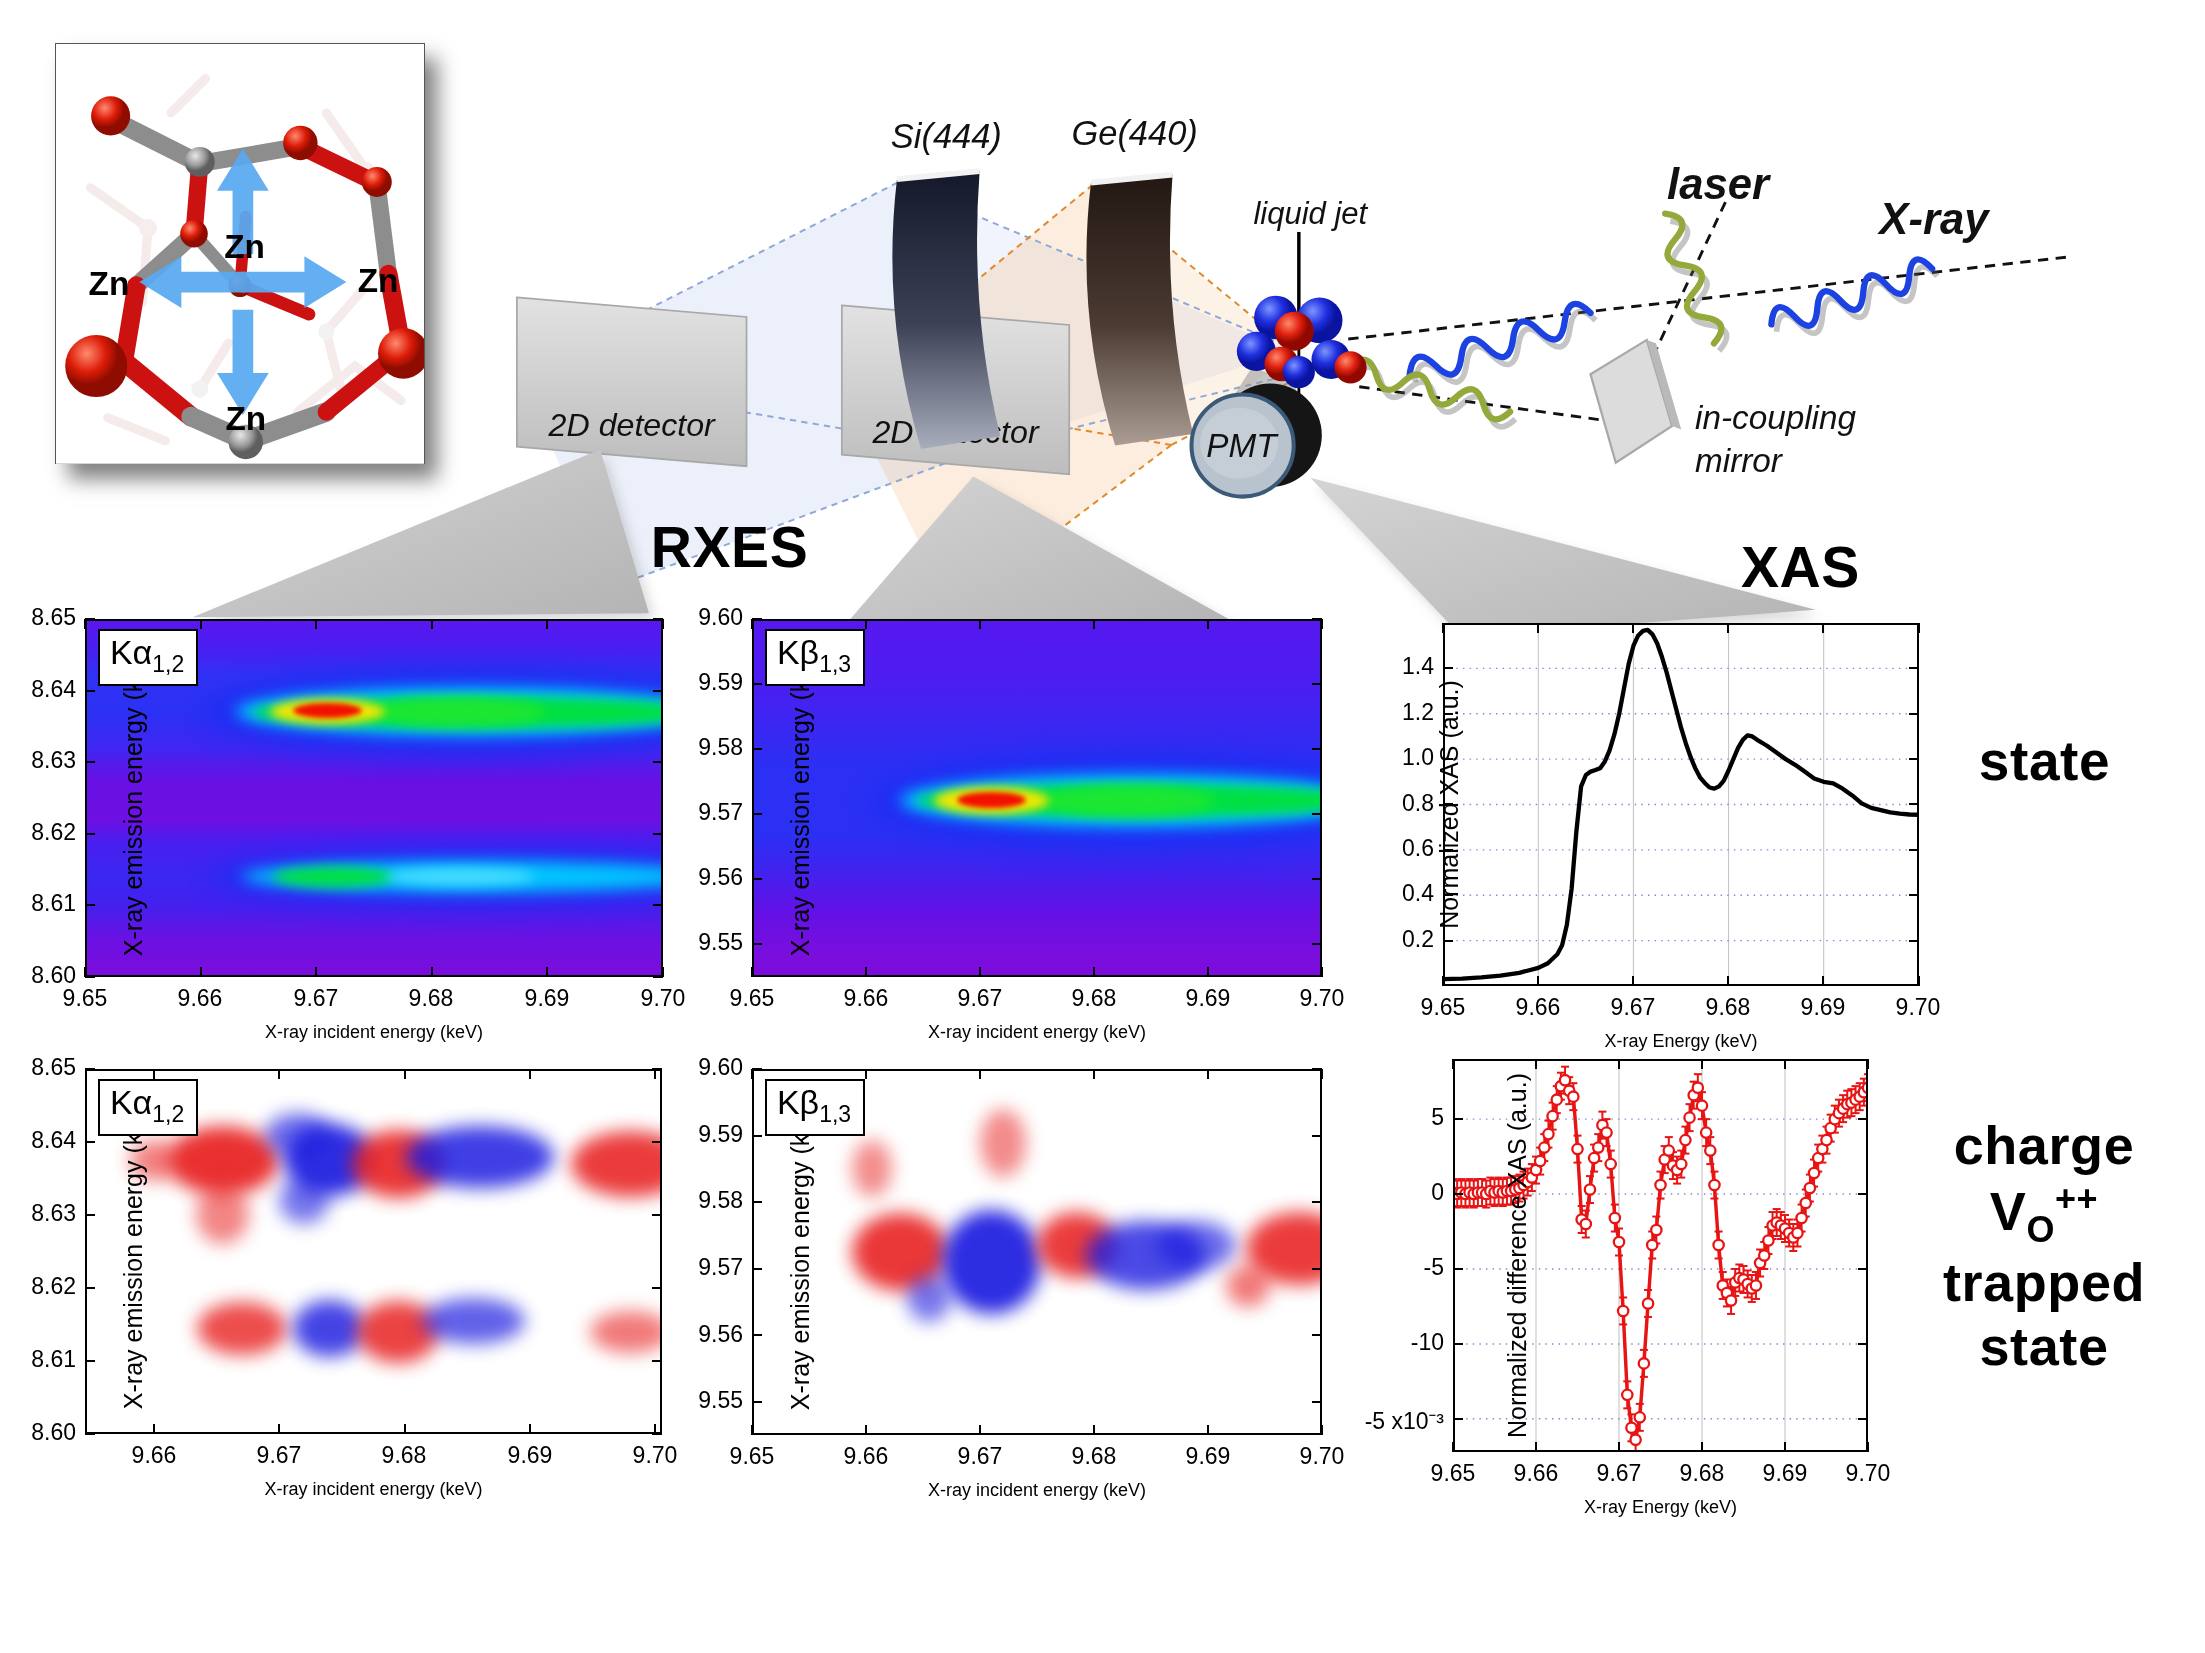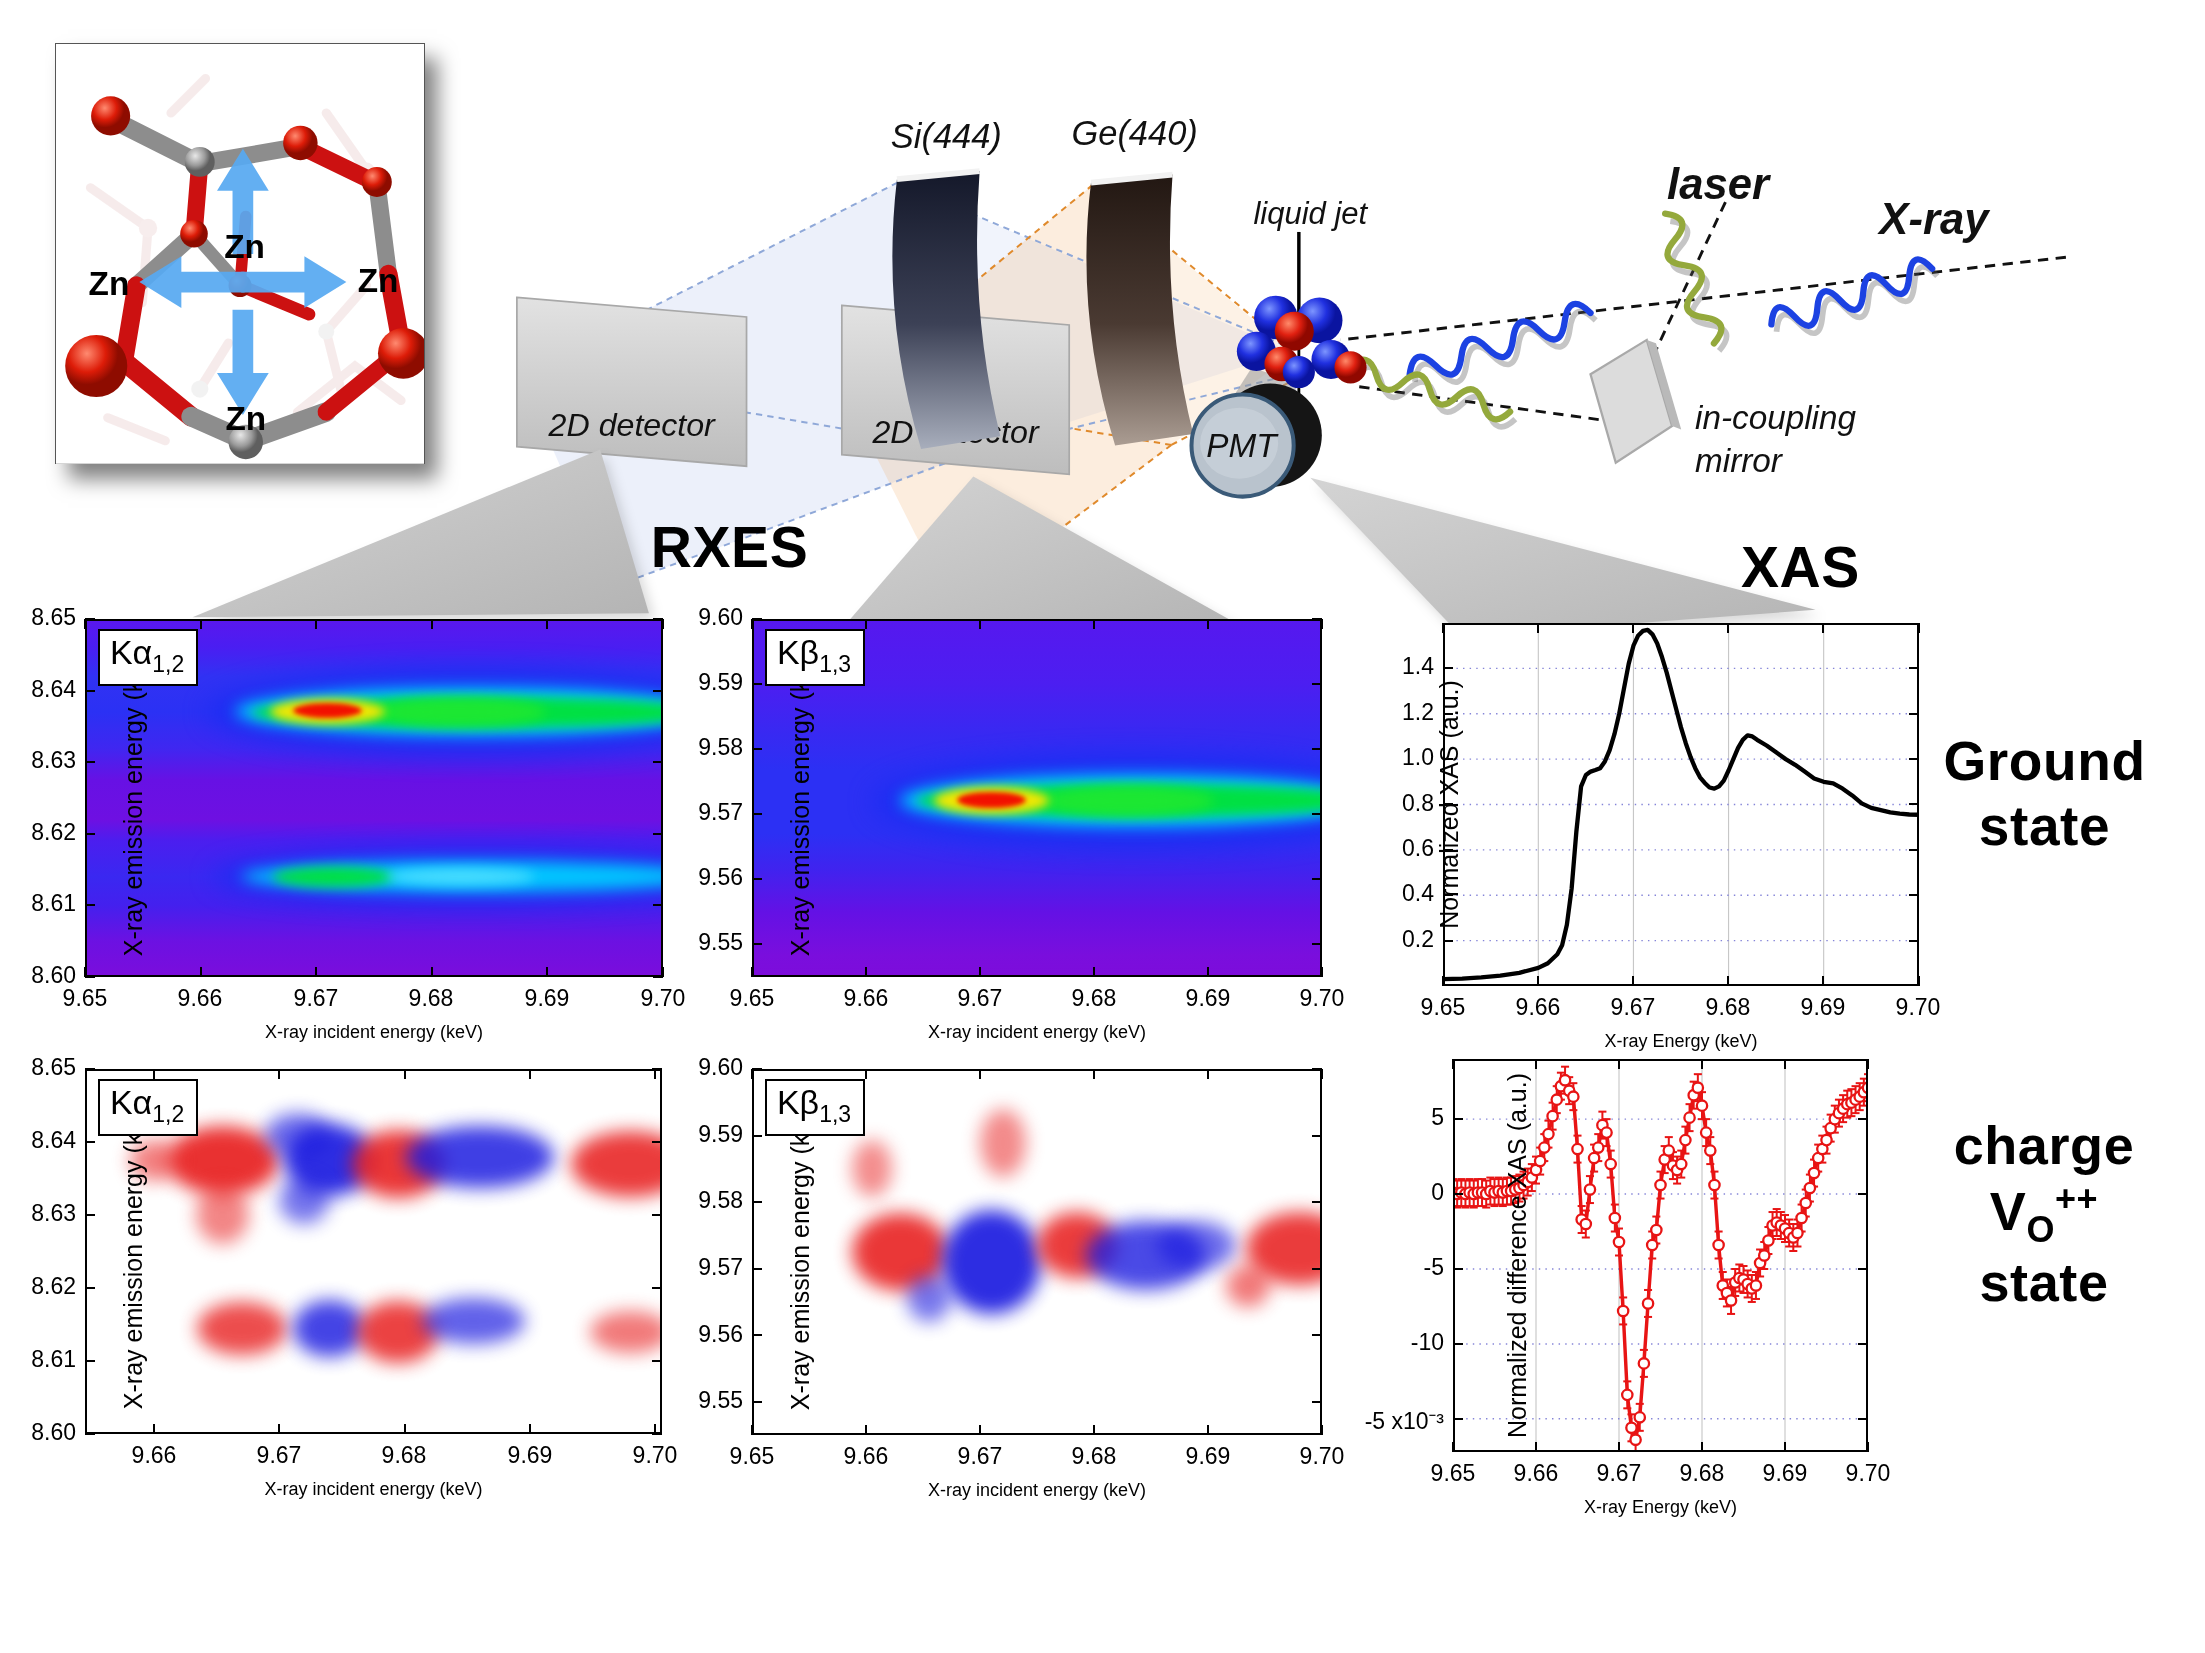--- a/index.html
+++ b/index.html
@@ -244,27 +244,27 @@
     </g>
 
     <text x="2992" y="346" text-anchor="middle" class="schlabel" font-size="76" font-weight="bold">laser</text>
     <text x="3368" y="408" text-anchor="middle" class="schlabel" font-size="76" font-weight="bold">X-ray</text>
   </svg>
 
   <div id="rxes-heading" class="bigheading">RXES</div>
   <div id="xas-heading" class="bigheading">XAS</div>
 
   <div id="ground-label" class="bigheading">
-    <div>Ground</div>
     <div>state</div>
   </div>
 
   <div id="trapped-label" class="bigheading">
     <div>charge</div>
     <div><span>V</span><sub>O</sub><sup>++</sup></div>
+    <div>trapped</div>
     <div>state</div>
   </div>
 
   <div class="chart" id="chart0" style="left: 85px; top: 619px; width: 578px; height: 358px;">
       <div class="plotbox" style="background: linear-gradient(rgb(90, 23, 238) 0%, rgb(74, 30, 242) 8%, rgb(49, 50, 243) 16%, rgb(43, 49, 244) 26%, rgb(63, 39, 241) 36%, rgb(103, 17, 228) 45%, rgb(110, 16, 226) 56%, rgb(75, 30, 239) 62%, rgb(58, 40, 241) 72%, rgb(68, 32, 238) 80%, rgb(108, 17, 226) 90%, rgb(123, 13, 220) 100%);">
         <div class="hm-layer" style="left: 122px; top: 50px; width: 525px; height: 86px; background: rgb(27, 45, 242); filter: blur(12.6px); opacity: 0.95;"></div>
         <div class="hm-layer" style="left: 150px; top: 68px; width: 479px; height: 49px; background: rgb(0, 207, 255); filter: blur(7.5px); opacity: 0.95;"></div>
         <div class="hm-layer" style="left: 167px; top: 78px; width: 456px; height: 31px; background: rgb(0, 226, 58); filter: blur(5.2px); opacity: 0.95;"></div>
         <div class="hm-layer" style="left: 289px; top: 79px; width: 172px; height: 27.6px; background: rgb(32, 232, 48); filter: blur(5.7px); opacity: 0.9;"></div>
         <div class="hm-layer" style="left: 185px; top: 80px; width: 115px; height: 25px; background: rgb(255, 232, 0); filter: blur(4.6px); opacity: 0.95;"></div>

